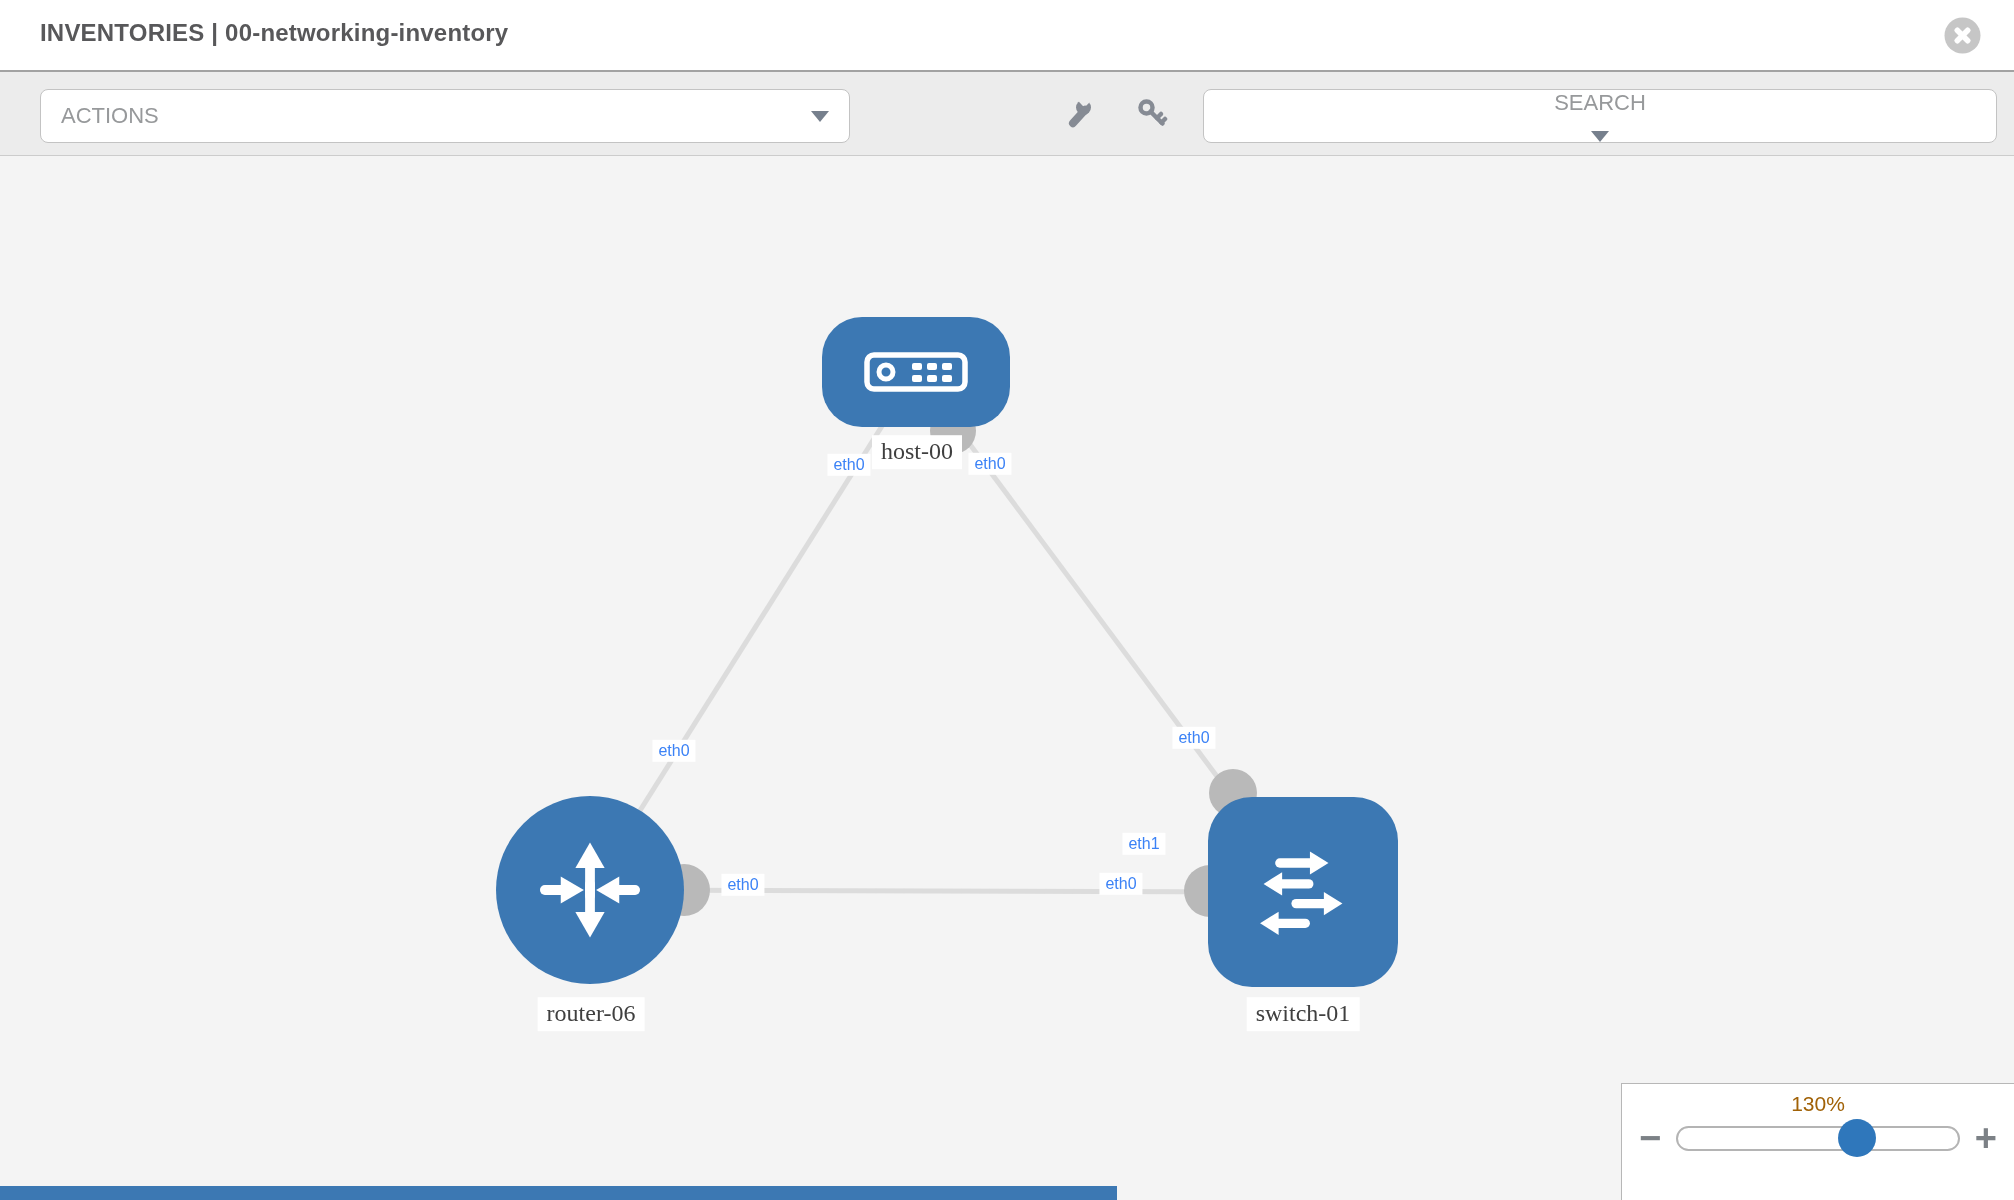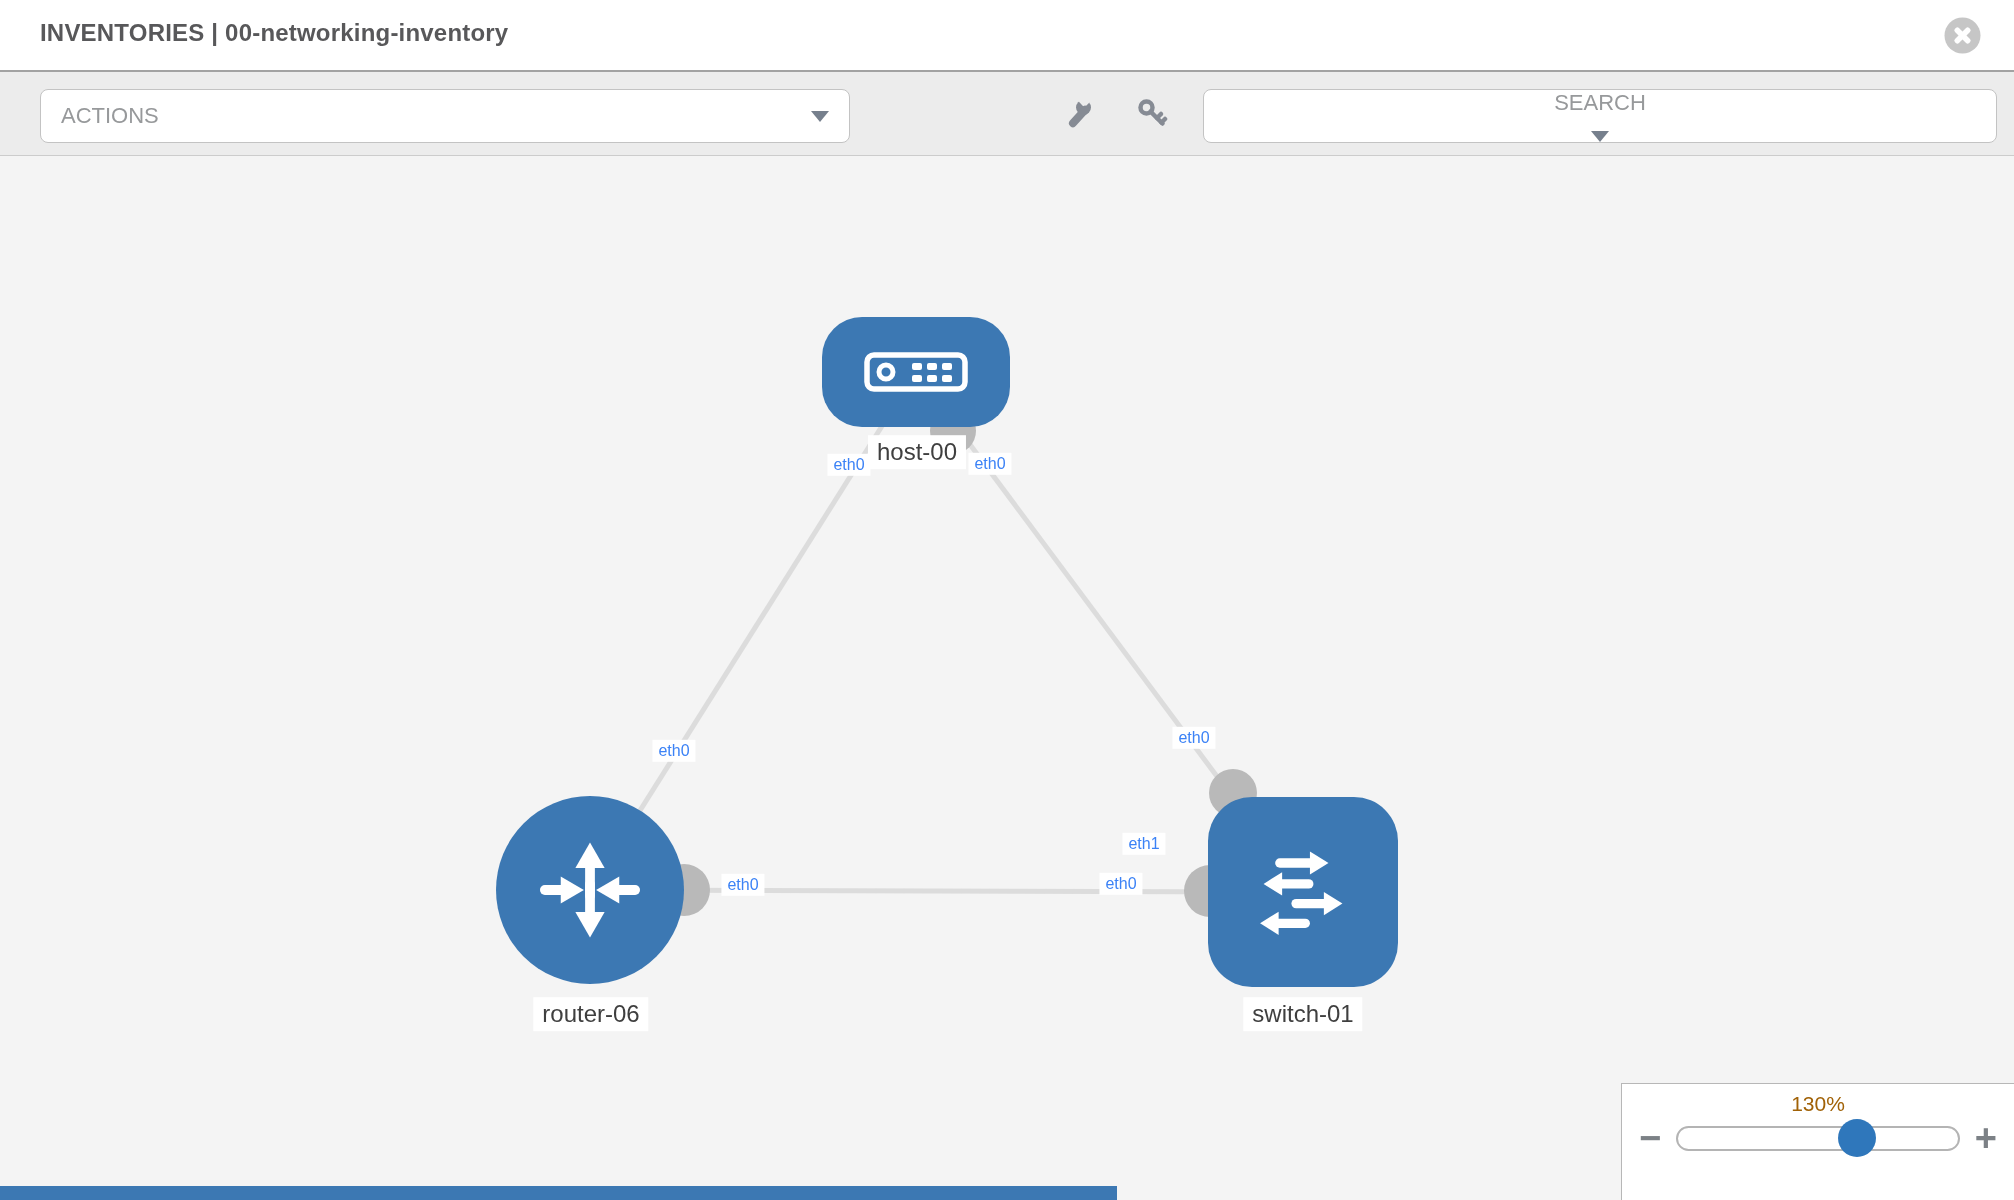--- a/index.html
+++ b/index.html
@@ -32,21 +32,21 @@
   #link-layer { position:absolute; inset:0; width:100%; height:100%; }
   #link-layer line { stroke:#dcdcdc; stroke-width:5; }
   #link-layer circle { fill:#b9b9b9; }
   .node { position:absolute; background:#3c78b3; display:flex; align-items:center; justify-content:center; cursor:pointer; }
   #node-host { border-radius:40px; }
   #node-router { border-radius:50%; }
   #node-switch { border-radius:44px; }
 
   .chip { position:absolute; transform:translate(-50%,-50%); background:#ffffff; color:#3b82f6;
     font-size:16px; line-height:1.15; padding:2px 6px; white-space:nowrap; }
-  .chip.node-label { font-size:24px; color:#3f3f3f; padding:3px 9px; }
+  .chip.node-label { font-size:24px; color:#3f3f3f; padding:3px 9px;font-family:Liberation Serif, serif; }
 
   
   .zoom-panel { position:absolute; left:1621px; top:1083px; right:0; bottom:0; background:#ffffff;
     border-top:1px solid #b7b7b7; border-left:1px solid #b7b7b7; z-index:20; }
   .zoom-pct { text-align:center; margin-top:8px; font-size:21px; color:#a16207; }
   .zoom-row { display:flex; align-items:center; margin-top:9px; padding:0 17px; }
   .zoom-minus, .zoom-plus { color:#7c8186; font-size:38px; font-weight:bold; line-height:26px; cursor:pointer;
     user-select:none; }
   .zoom-track { position:relative; flex:1; height:25px; margin:0 15px; background:#ffffff;
     border:2px solid #b4b4b4; border-radius:13px; cursor:pointer; }

